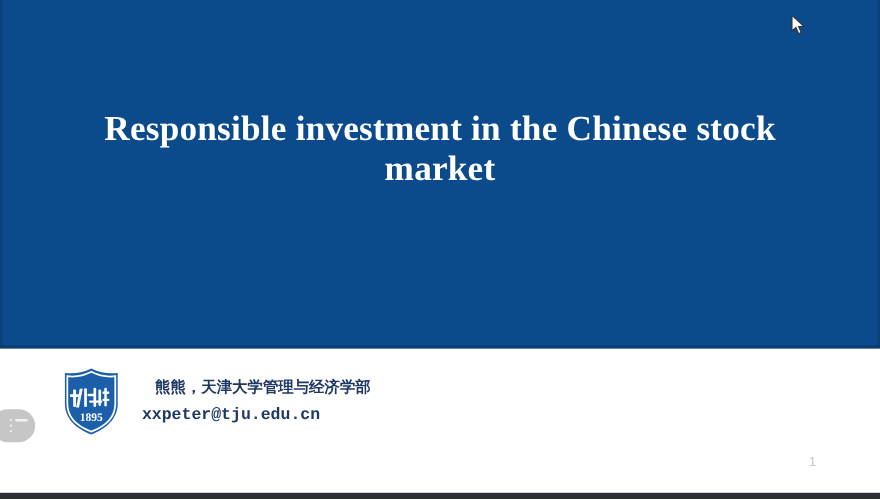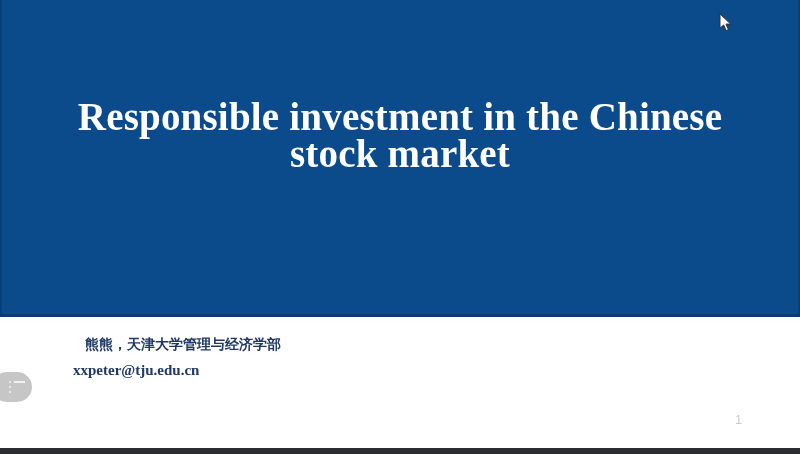--- a/index.html
+++ b/index.html
@@ -59,21 +59,21 @@
   .title-block {
     position: absolute;
     left: 50px;
     top: 98px;
     width: 700px;
     text-align: center;
   }
   .title-en {
     font-family: "Liberation Serif", "DejaVu Serif", serif;
     font-weight: bold;
-    font-size: 39px;
+    font-size: 32px;
     line-height: 37px;
     color: #ffffff;
     letter-spacing: 0.2px;
     margin: 0;
   }
   .title-zh {
     font-family: "DejaVu Sans", "Liberation Sans", sans-serif;
     font-weight: normal;
     font-size: 31px;
     line-height: 42px;
@@ -114,21 +114,21 @@
   .author-name {
     font-family: "DejaVu Sans", "Liberation Sans", sans-serif;
     font-weight: bold;
     font-size: 14px;
     line-height: 21px;
     color: #1f3864;
     white-space: nowrap;
     margin-left: 12px;
   }
   .author-email {
-    font-family: Liberation Serif, serif;
+    font-family: Liberation Mono, monospace;
     font-weight: bold;
     font-size: 15px;
     line-height: 22px;
     color: #1f3864;
     margin-top: 4px;
     white-space: nowrap;
   }
 
   .page-number {
     position: absolute;
@@ -212,20 +212,43 @@
     <div class="title-banner">
       <div class="title-block">
         <div class="title-en">Responsible investment in the Chinese stock market</div>
       </div>
     </div>
 
     <div class="footer-area">
 
       <div class="author-row">
 
+        <div class="crest">
+          <svg width="56" height="62" viewBox="0 0 56 62" xmlns="http://www.w3.org/2000/svg">
+
+            <path d="M28 1 C20 5, 11 6, 4 5 L4 33 C4 47, 15 56, 28 61 C41 56, 52 47, 52 33 L52 5 C45 6, 36 5, 28 1 Z" fill="#1b5fa8"></path>
+            <path d="M28 4 C20.5 7.8, 12 8.8, 6.2 8 L6.2 33 C6.2 45.6, 16 53.8, 28 58.4 C40 53.8, 49.8 45.6, 49.8 33 L49.8 8 C44 8.8, 35.5 7.8, 28 4 Z" fill="#1b5fa8" stroke="#ffffff" stroke-width="1.6"></path>
+
+            <g fill="#ffffff">
+              <rect x="11.5" y="20" width="2.6" height="16" rx="1"></rect>
+              <rect x="8.5" y="24.5" width="8.5" height="2.3" rx="1"></rect>
+              <path d="M17.5 19.5 L20.2 19.5 L16.8 36.5 L14.2 36.5 Z"></path>
+              <rect x="21.5" y="19" width="2.5" height="17" rx="1"></rect>
+              <rect x="24.5" y="24" width="7" height="2.2" rx="1"></rect>
+              <rect x="30" y="18.5" width="2.4" height="17.5" rx="1"></rect>
+              <rect x="26" y="30" width="12" height="2.2" rx="1"></rect>
+              <rect x="34.5" y="20" width="2.4" height="15" rx="1"></rect>
+              <rect x="38" y="22" width="6.5" height="2.1" rx="1"></rect>
+              <rect x="38" y="28.5" width="6.5" height="2.1" rx="1"></rect>
+              <rect x="39.8" y="18.5" width="2.3" height="17" rx="1"></rect>
+            </g>
+
+            <text x="28" y="48.5" text-anchor="middle" font-family="Liberation Serif, serif" font-size="10.5" font-weight="bold" fill="#ffffff">1895</text>
+          </svg>
+        </div>
 
         <div class="author-text">
           <div class="author-name">熊熊，天津大学管理与经济学部</div>
           <div class="author-email">xxpeter@tju.edu.cn</div>
         </div>
 
       </div>
 
       <div class="page-number">1</div>
 

